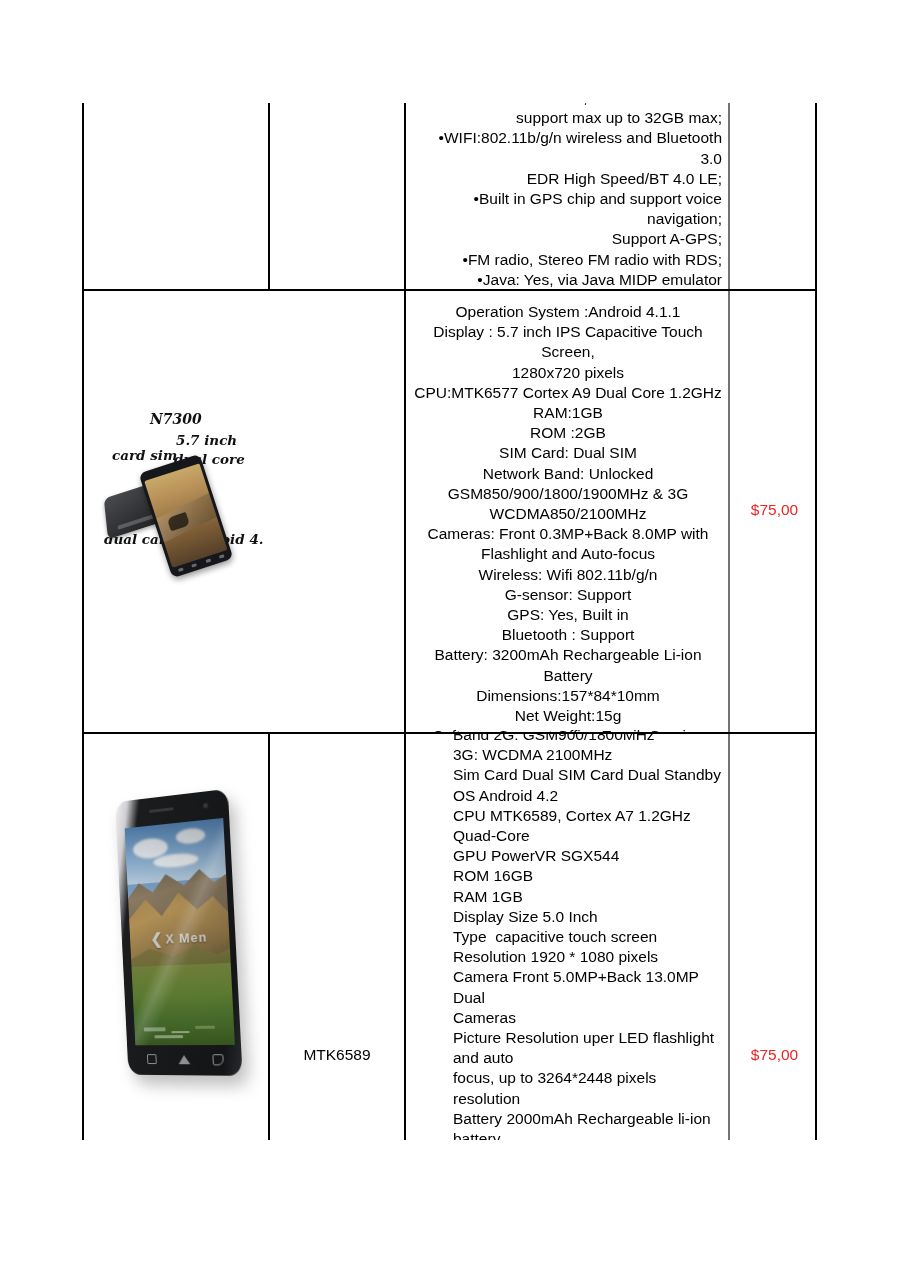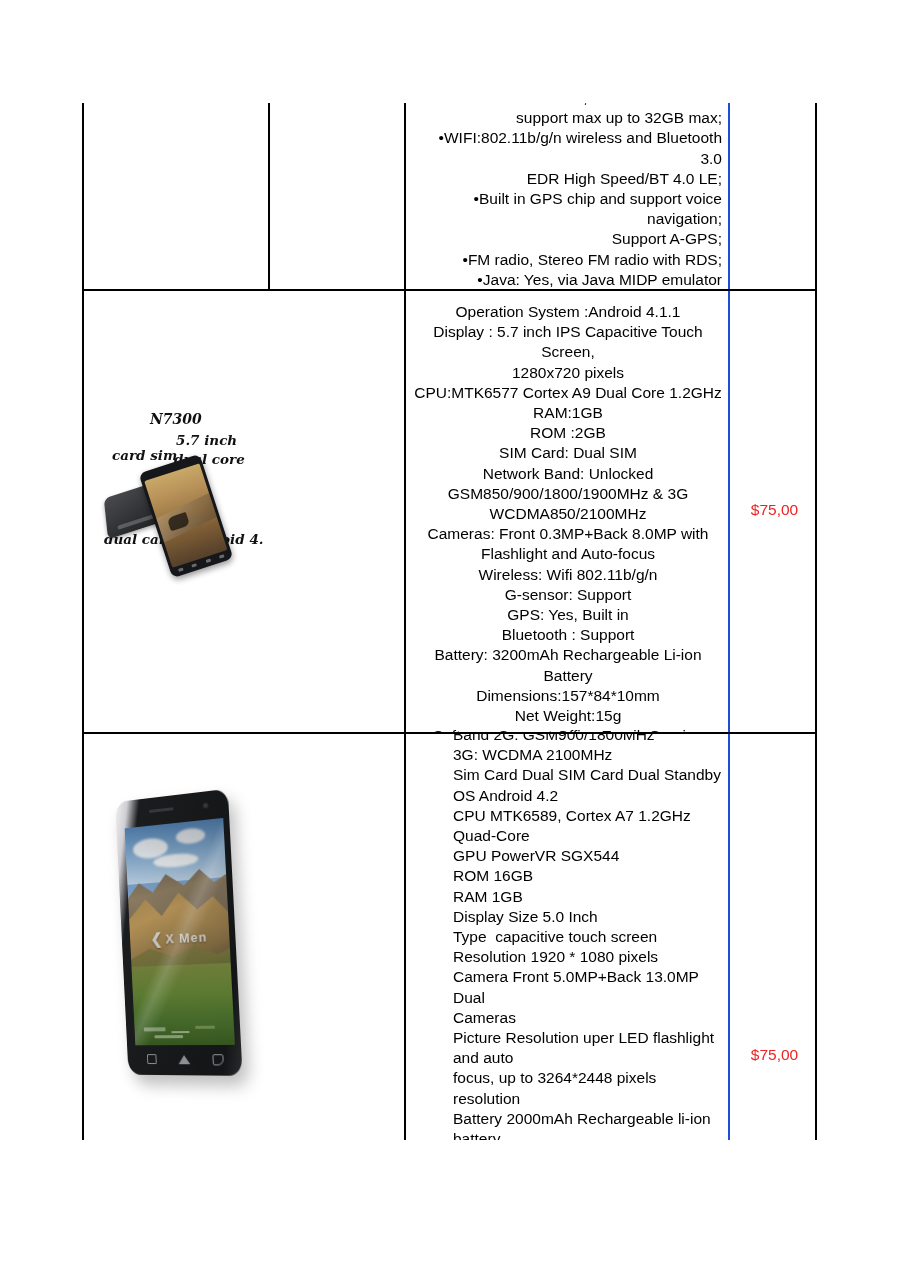--- a/index.html
+++ b/index.html
@@ -55,21 +55,21 @@
     position: absolute;
     top: 0;
     bottom: 0;
     box-sizing: border-box;
     overflow: hidden;
   }
   
   .col-img   { left: 0px;   width: 180px; }
   .col-model { left: 184px; width: 136px; border-left: 2px solid #000; }
   .col-desc  { left: 320px; width: 324px; border-left: 2px solid #000; }
-  .col-price { left: 644px; width: 91px;  border-left: 2px solid #1d4ed8; }
+  .col-price { left: 644px; width: 91px;  border-left: 2px solid #737373; }
 
   .desc-text {
     font-size: 15.5px;
     line-height: 20.2px;
     padding: 0 6px 0 8px;
     white-space: pre-wrap;
     word-wrap: break-word;
     color: #000;
   }
   .desc-pos { position: absolute; left: 0; right: 0; }
@@ -443,20 +443,23 @@
             <div class="navbar">
               <span class="nav-sq"></span>
               <span class="nav-home"></span>
               <span class="nav-back"></span>
             </div>
           </div>
         </div>
 
       </div>
 
+      <div class="cell col-model">
+        <div class="model-text" style="top:311px;">MTK6589</div>
+      </div>
 
       <div class="cell col-desc">
         <div class="desc-text desc-pos" style="top:-9px;padding-left:47px;">Band 2G: GSM900/1800MHz
 3G: WCDMA 2100MHz
 Sim Card Dual SIM Card Dual Standby
 OS Android 4.2
 CPU MTK6589, Cortex A7 1.2GHz Quad-Core
 GPU PowerVR SGX544
 ROM 16GB
 RAM 1GB

